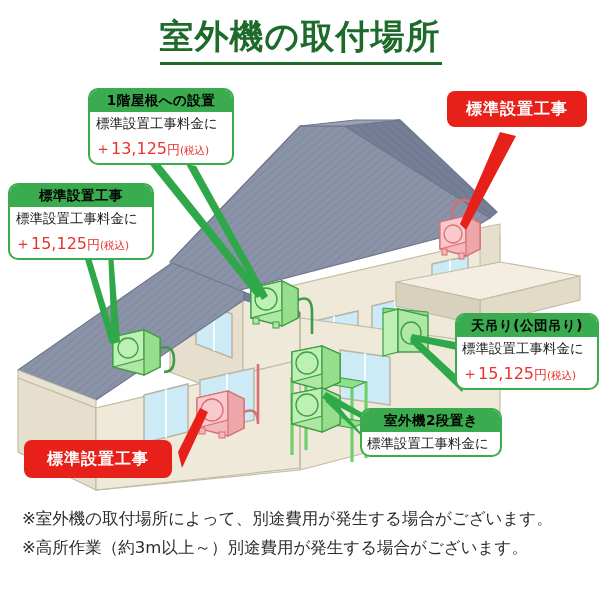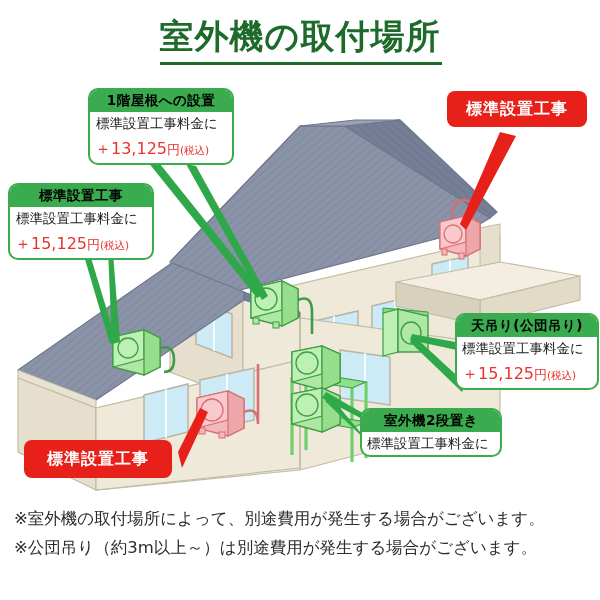--- a/index.html
+++ b/index.html
@@ -110,21 +110,21 @@
   }
 
   
   .notes {
     position: absolute;
     left: 14px;
     top: 508px;
     width: 576px;
   }
   .notes p {
-    margin: 0 0 7px 0;
+    margin: 0 0 7px 8px;
     font-size: 16.5px;
     color: #2b2b2b;
     line-height: 1.35;
     white-space: nowrap;
   }
 </style>
 </head>
 <body>
 
 <div id="page">
@@ -313,16 +313,16 @@
       <div class="line1">標準設置工事料金に</div>
     </div>
   </div>
 
   <div class="badge" style="left:447px; top:91px; width:140px; height:36px;">標準設置工事</div>
 
   <div class="badge" style="left:24px; top:440px; width:148px; height:38px;">標準設置工事</div>
 
   <div class="notes">
     <p>※室外機の取付場所によって、別途費用が発生する場合がございます。</p>
-    <p>※公団吊り（約3m以上～）は別途費用が発生する場合がございます。</p>
+    <p>※高所作業（約3m以上～）別途費用が発生する場合がございます。</p>
   </div>
 
 </div>
 
 </body></html>

